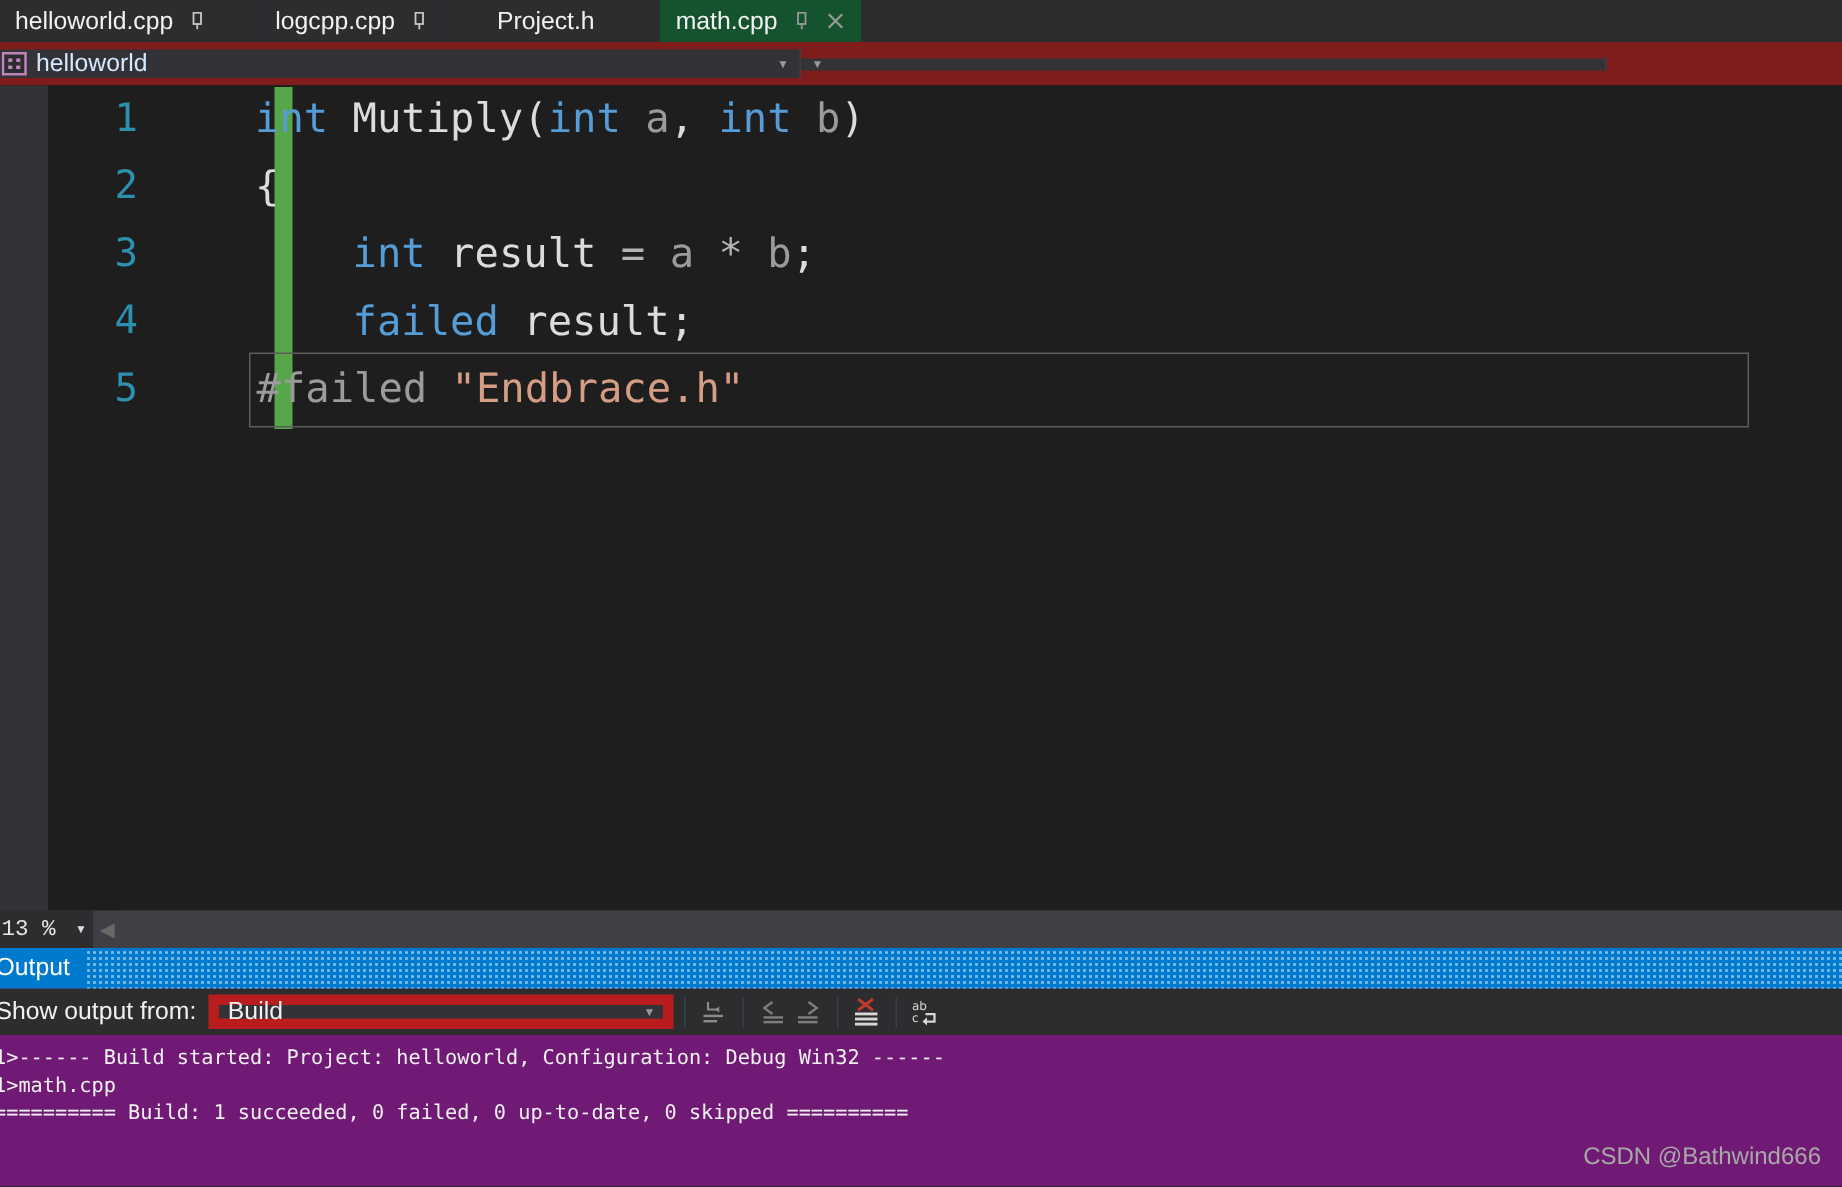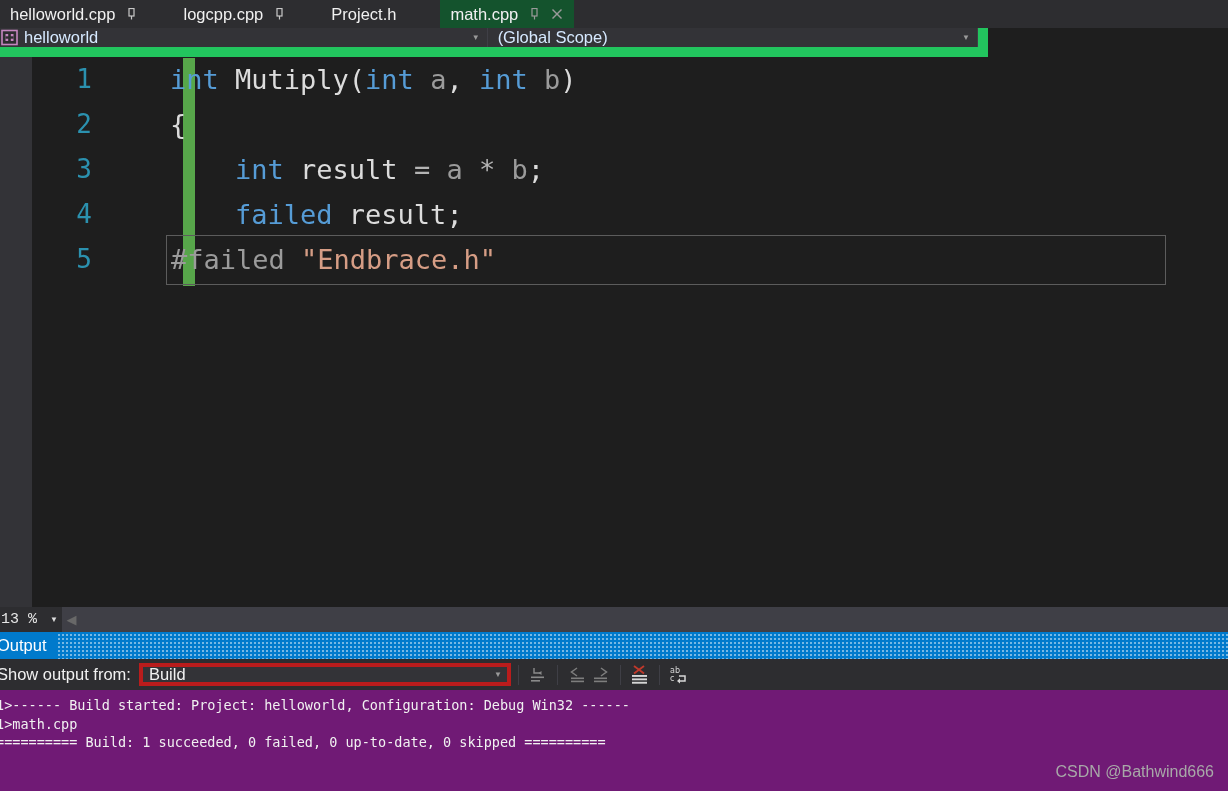--- a/index.html
+++ b/index.html
@@ -58,24 +58,24 @@
     display: inline-flex;
     align-items: center; justify-content: center;
     color: #9A9A9A;
   }
   .tab-gap { width: 26px; }
   .tabstrip-filler { flex: 1 1 auto; background: #2D2D30; }
 
   
   .navbar {
     position: absolute; left: 0; top: 28px;
-    width: 988px; height: 29px;
-    background: #22c55e;
-    display: flex;
-    align-items: flex-start;
+    width: 1228px; height: 29px;
+    background: #7f1d1d;
+    display: flex;
+    align-items: center;
   }
   .nav-combo {
     display: flex;
     align-items: center;
     background: #333337;
     border-right: 1px solid #3F3F46;
     position: relative;
   }
   .nav-combo.c1 { width: 533px; }
   .nav-combo.c2 { width: 536px; }
@@ -250,23 +250,23 @@
     align-items: center;
   }
   .output-toolbar-label {
     font-size: 16.5px;
     color: #F1F1F1;
     white-space: nowrap;
     margin-left: -3px;
     margin-right: 8px;
   }
   .output-combo {
-    width: 372px; height: 23px;
+    width: 310px; height: 23px;
     background: #333337;
-    border: 4px solid #b91c1c;
+    border: 7px solid #b91c1c;
     display: flex;
     align-items: center;
     box-sizing: border-box;
     gap: 42px;
   }
   .output-combo-text {
     flex: 1 1 auto;
     font-size: 16.5px;
     color: #F1F1F1;
     padding-left: 6px;
@@ -360,21 +360,20 @@
           <rect x="1" y="1.5" width="15" height="14" fill="#2D2D30" stroke="#C586C0" stroke-width="1.6"></rect>
           <rect x="4.5" y="5" width="8" height="7" fill="#C586C0"></rect>
           <rect x="7.2" y="3" width="2.6" height="11" fill="#2D2D30"></rect>
           <rect x="4.5" y="7.3" width="8" height="2.4" fill="#2D2D30"></rect>
         </svg>
       </span>
       <span class="nav-text">helloworld</span>
       <span class="nav-arrow">▼</span>
     </div>
     <div class="nav-combo c2">
-      <span class="nav-text" style="padding-left:10px">(Global Scope)</span>
       <span class="nav-arrow">▼</span>
     </div>
     <div class="nav-combo c3">
       <span class="nav-text" style="padding-left:10px"></span>
     </div>
   </div>
 
   <div class="editor">
     <div class="editor-gutter-left"></div>
     <div class="editor-surface">

